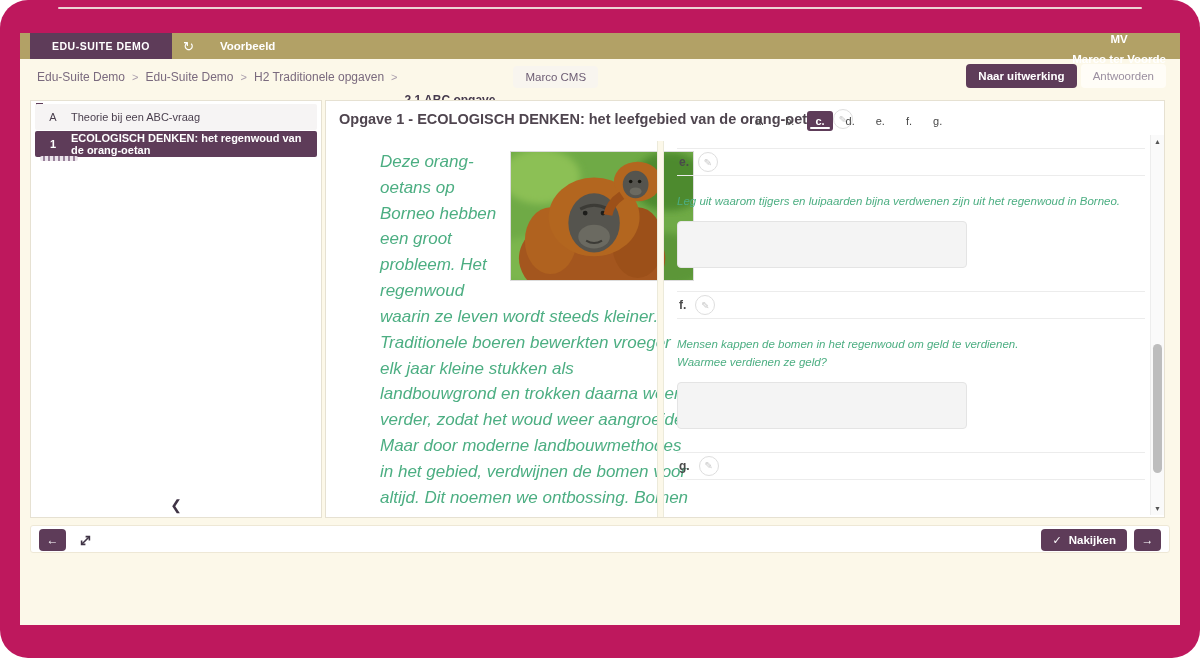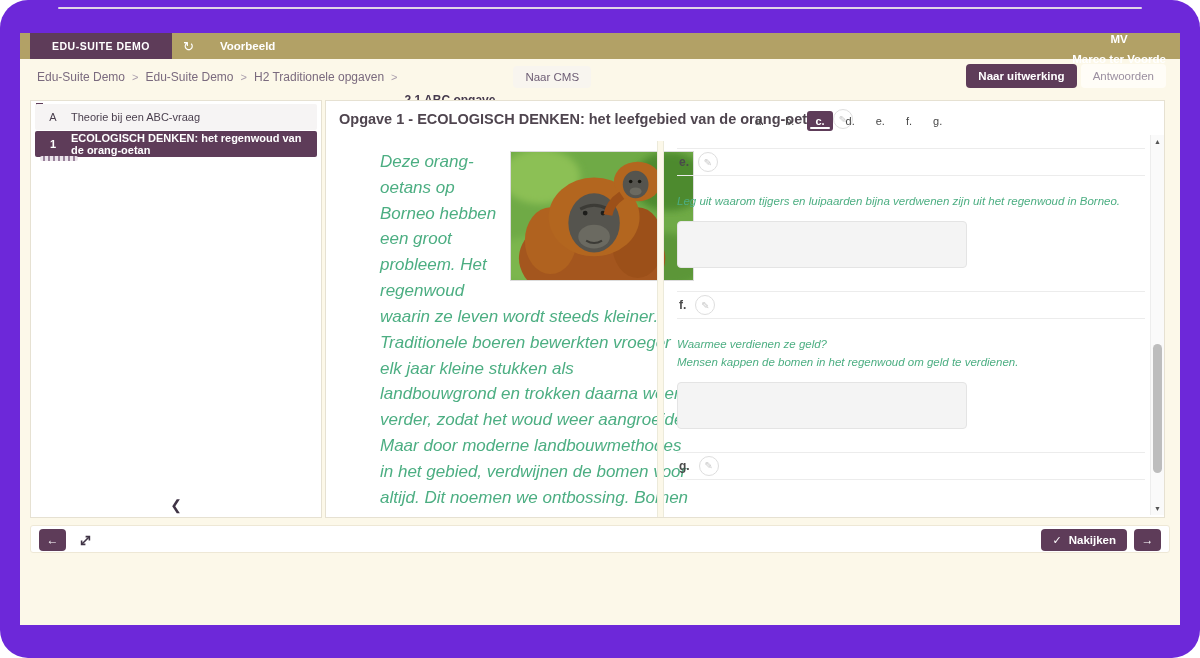--- a/index.html
+++ b/index.html
@@ -3,21 +3,21 @@
 <meta charset="utf-8">
 <style>
   * { box-sizing: border-box; margin: 0; padding: 0; }
   body {
     background: #ffffff;
     font-family: "Liberation Sans", "DejaVu Sans", sans-serif;
     width: 1200px; height: 658px; overflow: hidden;
   }
   .frame {
     position: relative; width: 1200px; height: 658px;
-    background: #6d28d9; border-radius: 28px; overflow: hidden;
+    background: #be185d; border-radius: 28px; overflow: hidden;
   }
   .frame-highlight {
     position: absolute; top: 7px; left: 58px; right: 58px; height: 2px;
     background: #f6f3e9; opacity: .85; border-radius: 2px;
   }
   .app {
     position: absolute; left: 20px; top: 33px; width: 1160px; height: 592px;
     background: #fcf8e9;
   }
   
@@ -140,21 +140,21 @@
     </div>
 
     <div class="crumbs">
       <span class="crumb">Edu-Suite Demo</span>
       <span class="crumb-sep">&gt;</span>
       <span class="crumb">Edu-Suite Demo</span>
       <span class="crumb-sep">&gt;</span>
       <span class="crumb">H2 Traditionele opgaven</span>
       <span class="crumb-sep">&gt;</span>
       <span class="crumb crumb-last">2.1 ABC opgave</span>
-      <span class="cms-btn">Naar CMS</span>
+      <span class="cms-btn">Marco CMS</span>
     </div>
     <div class="view-btns">
       <span class="btn-primary">Naar uitwerking</span>
       <span class="btn-secondary">Antwoorden</span>
     </div>
 
     <div class="sidebar">
       <div class="bookmark"></div>
       <div class="side-rows">
         <div class="side-row plain">
@@ -240,22 +240,22 @@
           </div>
           <textarea class="qanswer" style=""></textarea>
         </div>
 
         <div class="qsec">
           <div class="qhead">
             <span class="qletter">f.</span>
             <span class="pencil">✎</span>
           </div>
           <div class="qprompt">
+            <span>Mensen kappen de bomen in het regenwoud om geld te verdienen.</span>
             <span>Waarmee verdienen ze geld?</span>
-            <span>Mensen kappen de bomen in het regenwoud om geld te verdienen.</span>
           </div>
           <textarea class="qanswer" style=""></textarea>
         </div>
 
         <div class="qsec">
           <div class="qhead">
             <span class="qletter">g.</span>
             <span class="pencil">✎</span>
           </div>
         </div>

